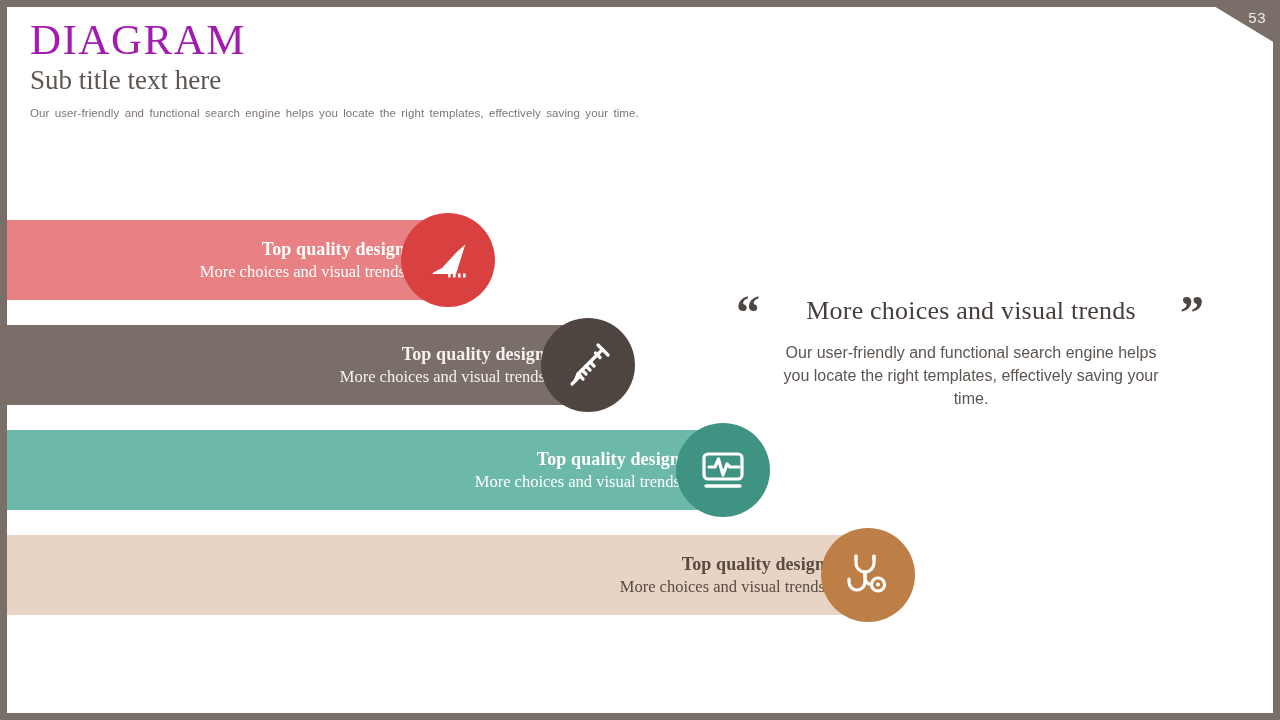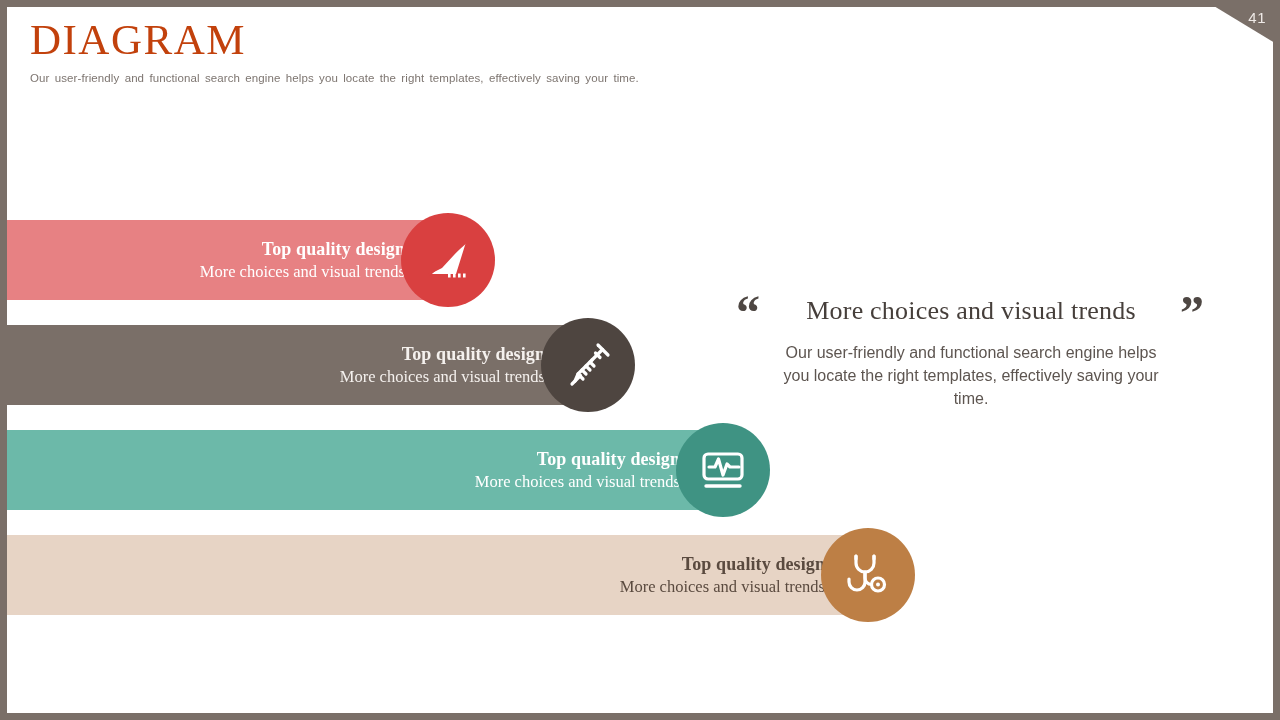--- a/index.html
+++ b/index.html
@@ -39,21 +39,21 @@
     color:#efeae7;
     letter-spacing:.5px;
     z-index:7;
   }
   
   #header { position:absolute; left:23px; top:10px; z-index:3; }
   #title {
     font-family:"Liberation Serif", serif;
     font-size:43px;
     letter-spacing:1.5px;
-    color:#c2410c;
+    color:#a21caf;
     line-height:1.08;
   }
   #subtitle {
     font-family:"Liberation Serif", serif;
     font-size:27px;
     color:#5d5550;
     line-height:1.25;
     margin-top:1px;
     font-weight:400;
   }
@@ -152,20 +152,21 @@
   }
 </style>
 </head>
 <body>
 
 <div id="slide">
   <div id="inner">
 
     <div id="header">
       <div id="title">DIAGRAM</div>
+      <div id="subtitle">Sub title text here</div>
       <div id="lead">Our user-friendly and functional search engine helps you locate the right templates, effectively saving your time.</div>
     </div>
 
     <div id="bars-container">
         <div class="bar-row" style="top: 213px; width: 476px;">
           <div class="bar-body" style="width: 476px; background: rgb(231, 129, 131); color: rgb(255, 255, 255);">
             <div class="bar-text">
               <span class="bar-title">Top quality design</span>
               <span class="bar-sub">More choices and visual trends</span>
             </div>
@@ -257,14 +258,14 @@
         <span class="quote-mark" id="quote-open">“</span>
         <span id="quote-headline">More choices and visual trends</span>
         <span class="quote-mark" id="quote-close">”</span>
       </div>
       <div id="quote-body">Our user-friendly and functional search engine helps you locate the right templates, effectively saving your time.</div>
     </div>
 
   </div>
 
   <div id="corner-cut"></div>
-  <div id="page-number">41</div>
+  <div id="page-number">53</div>
 </div>
 
 </body></html>

